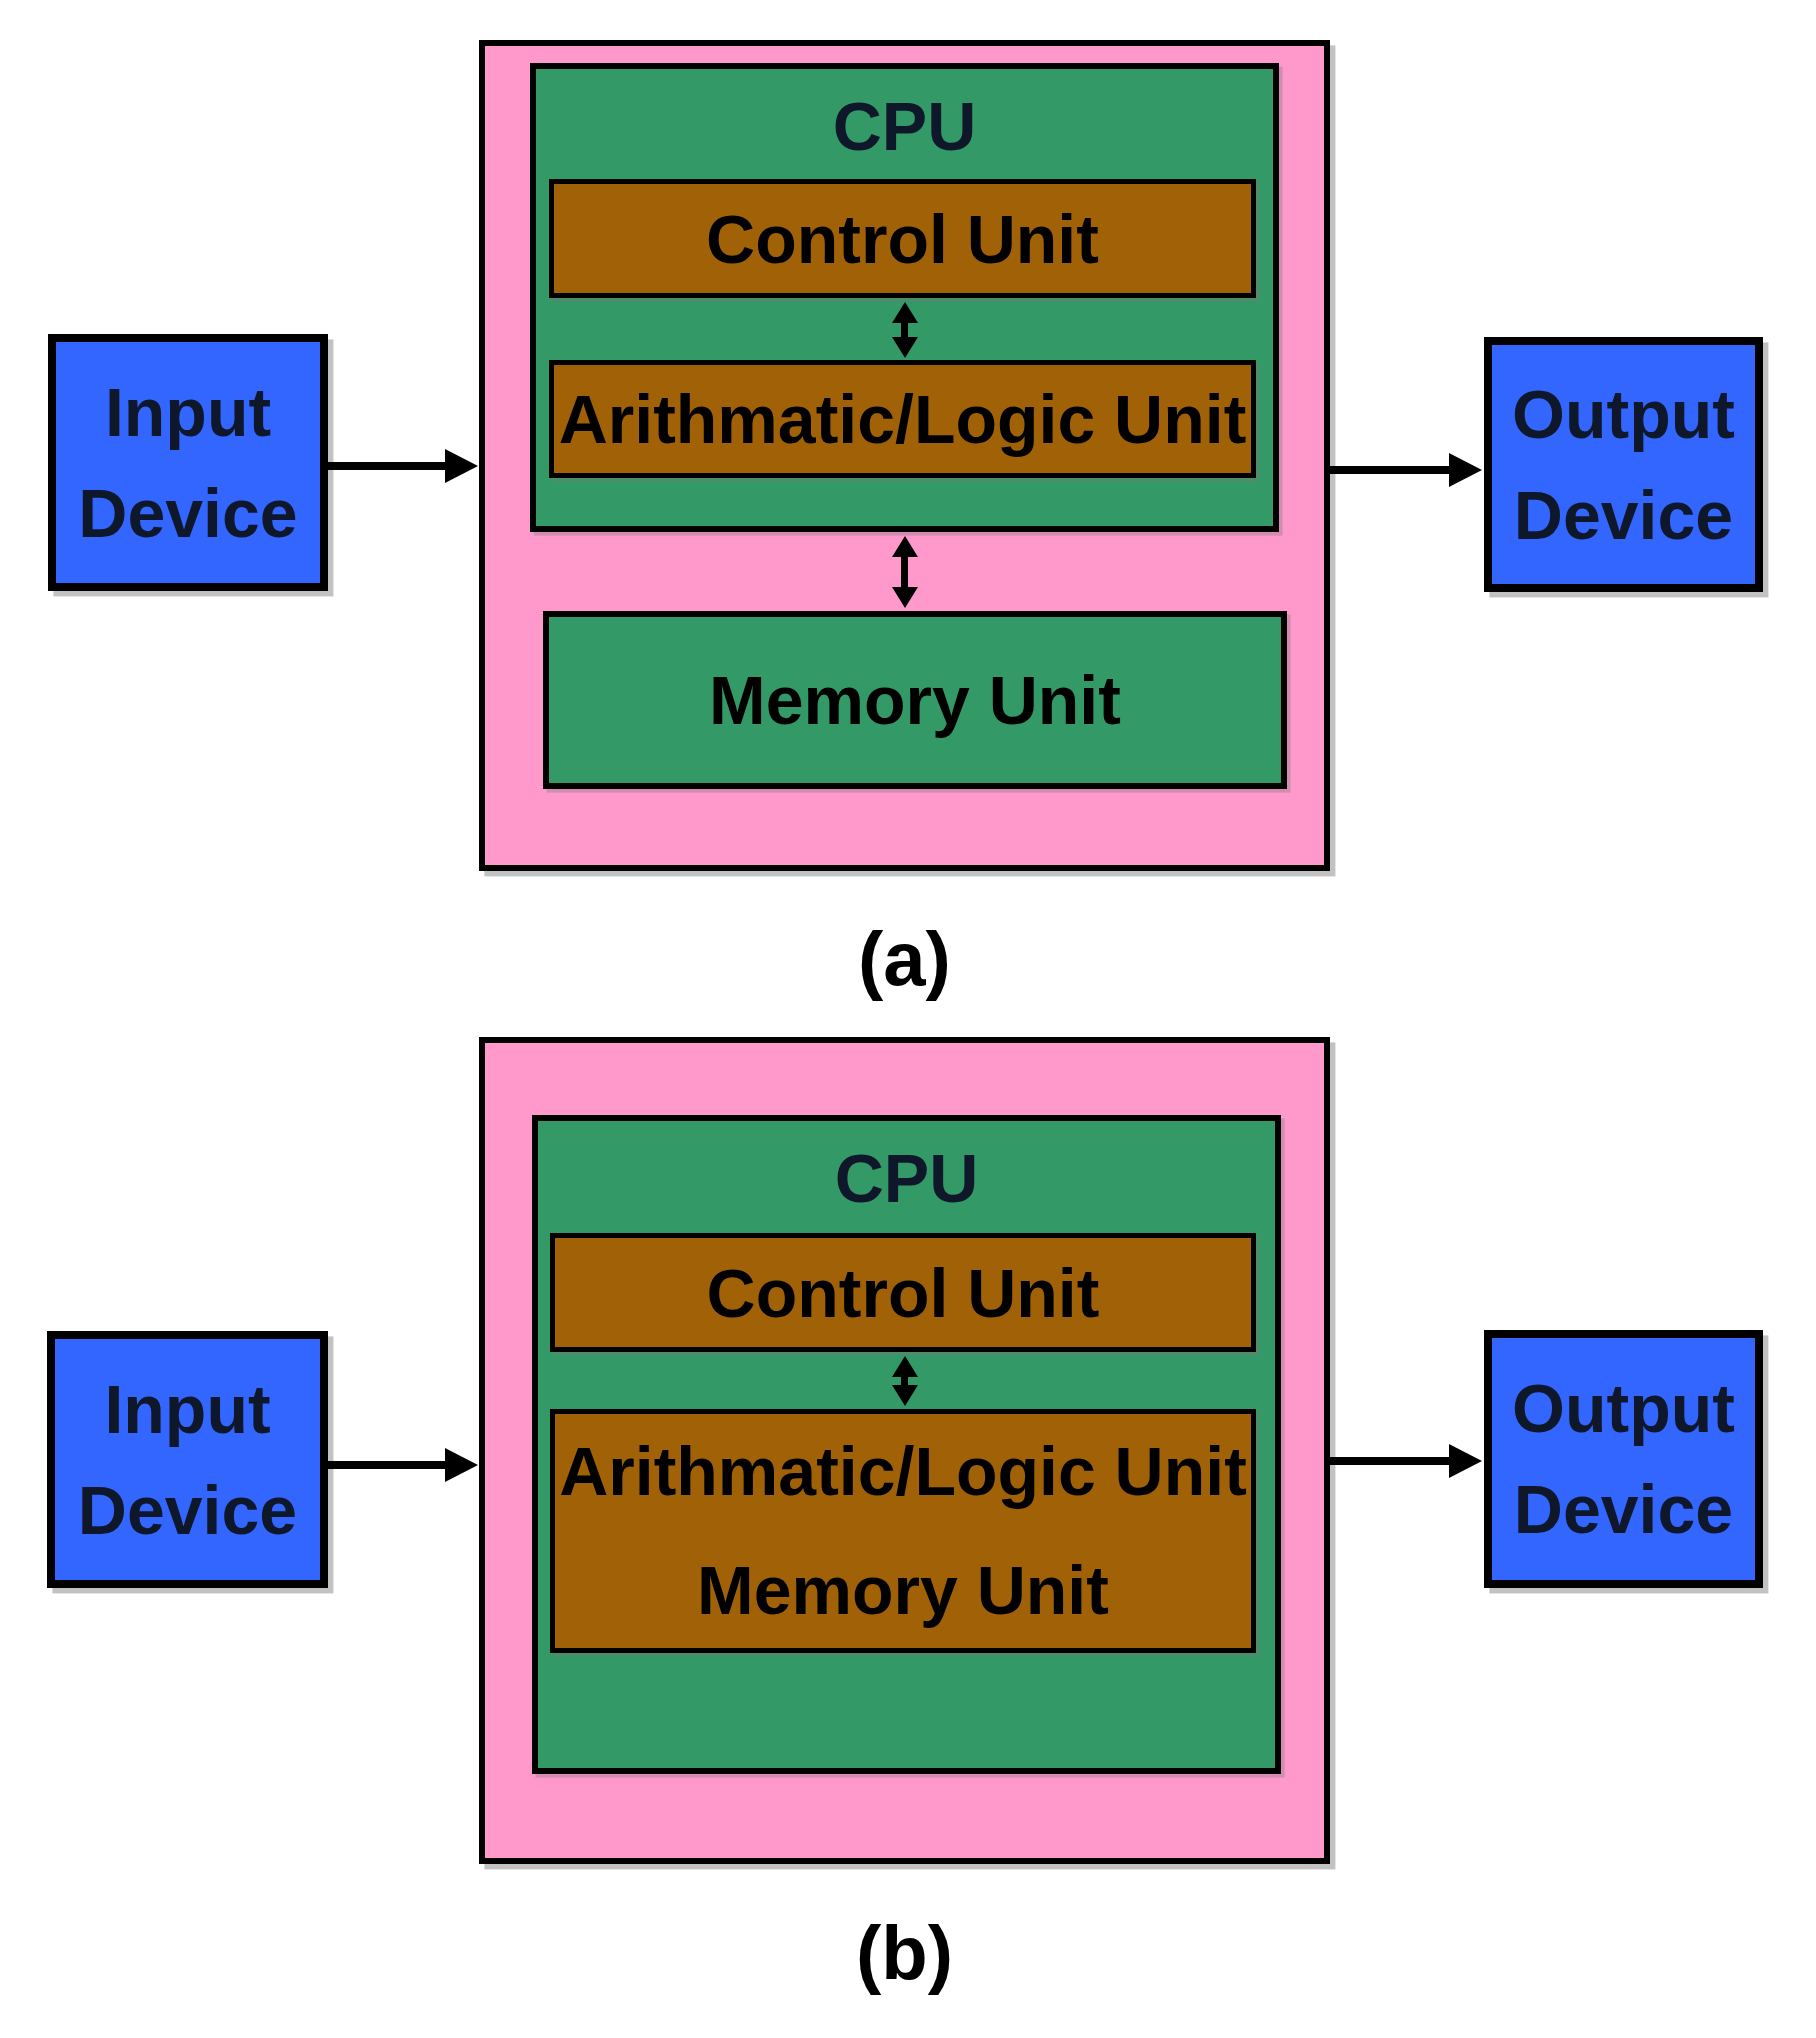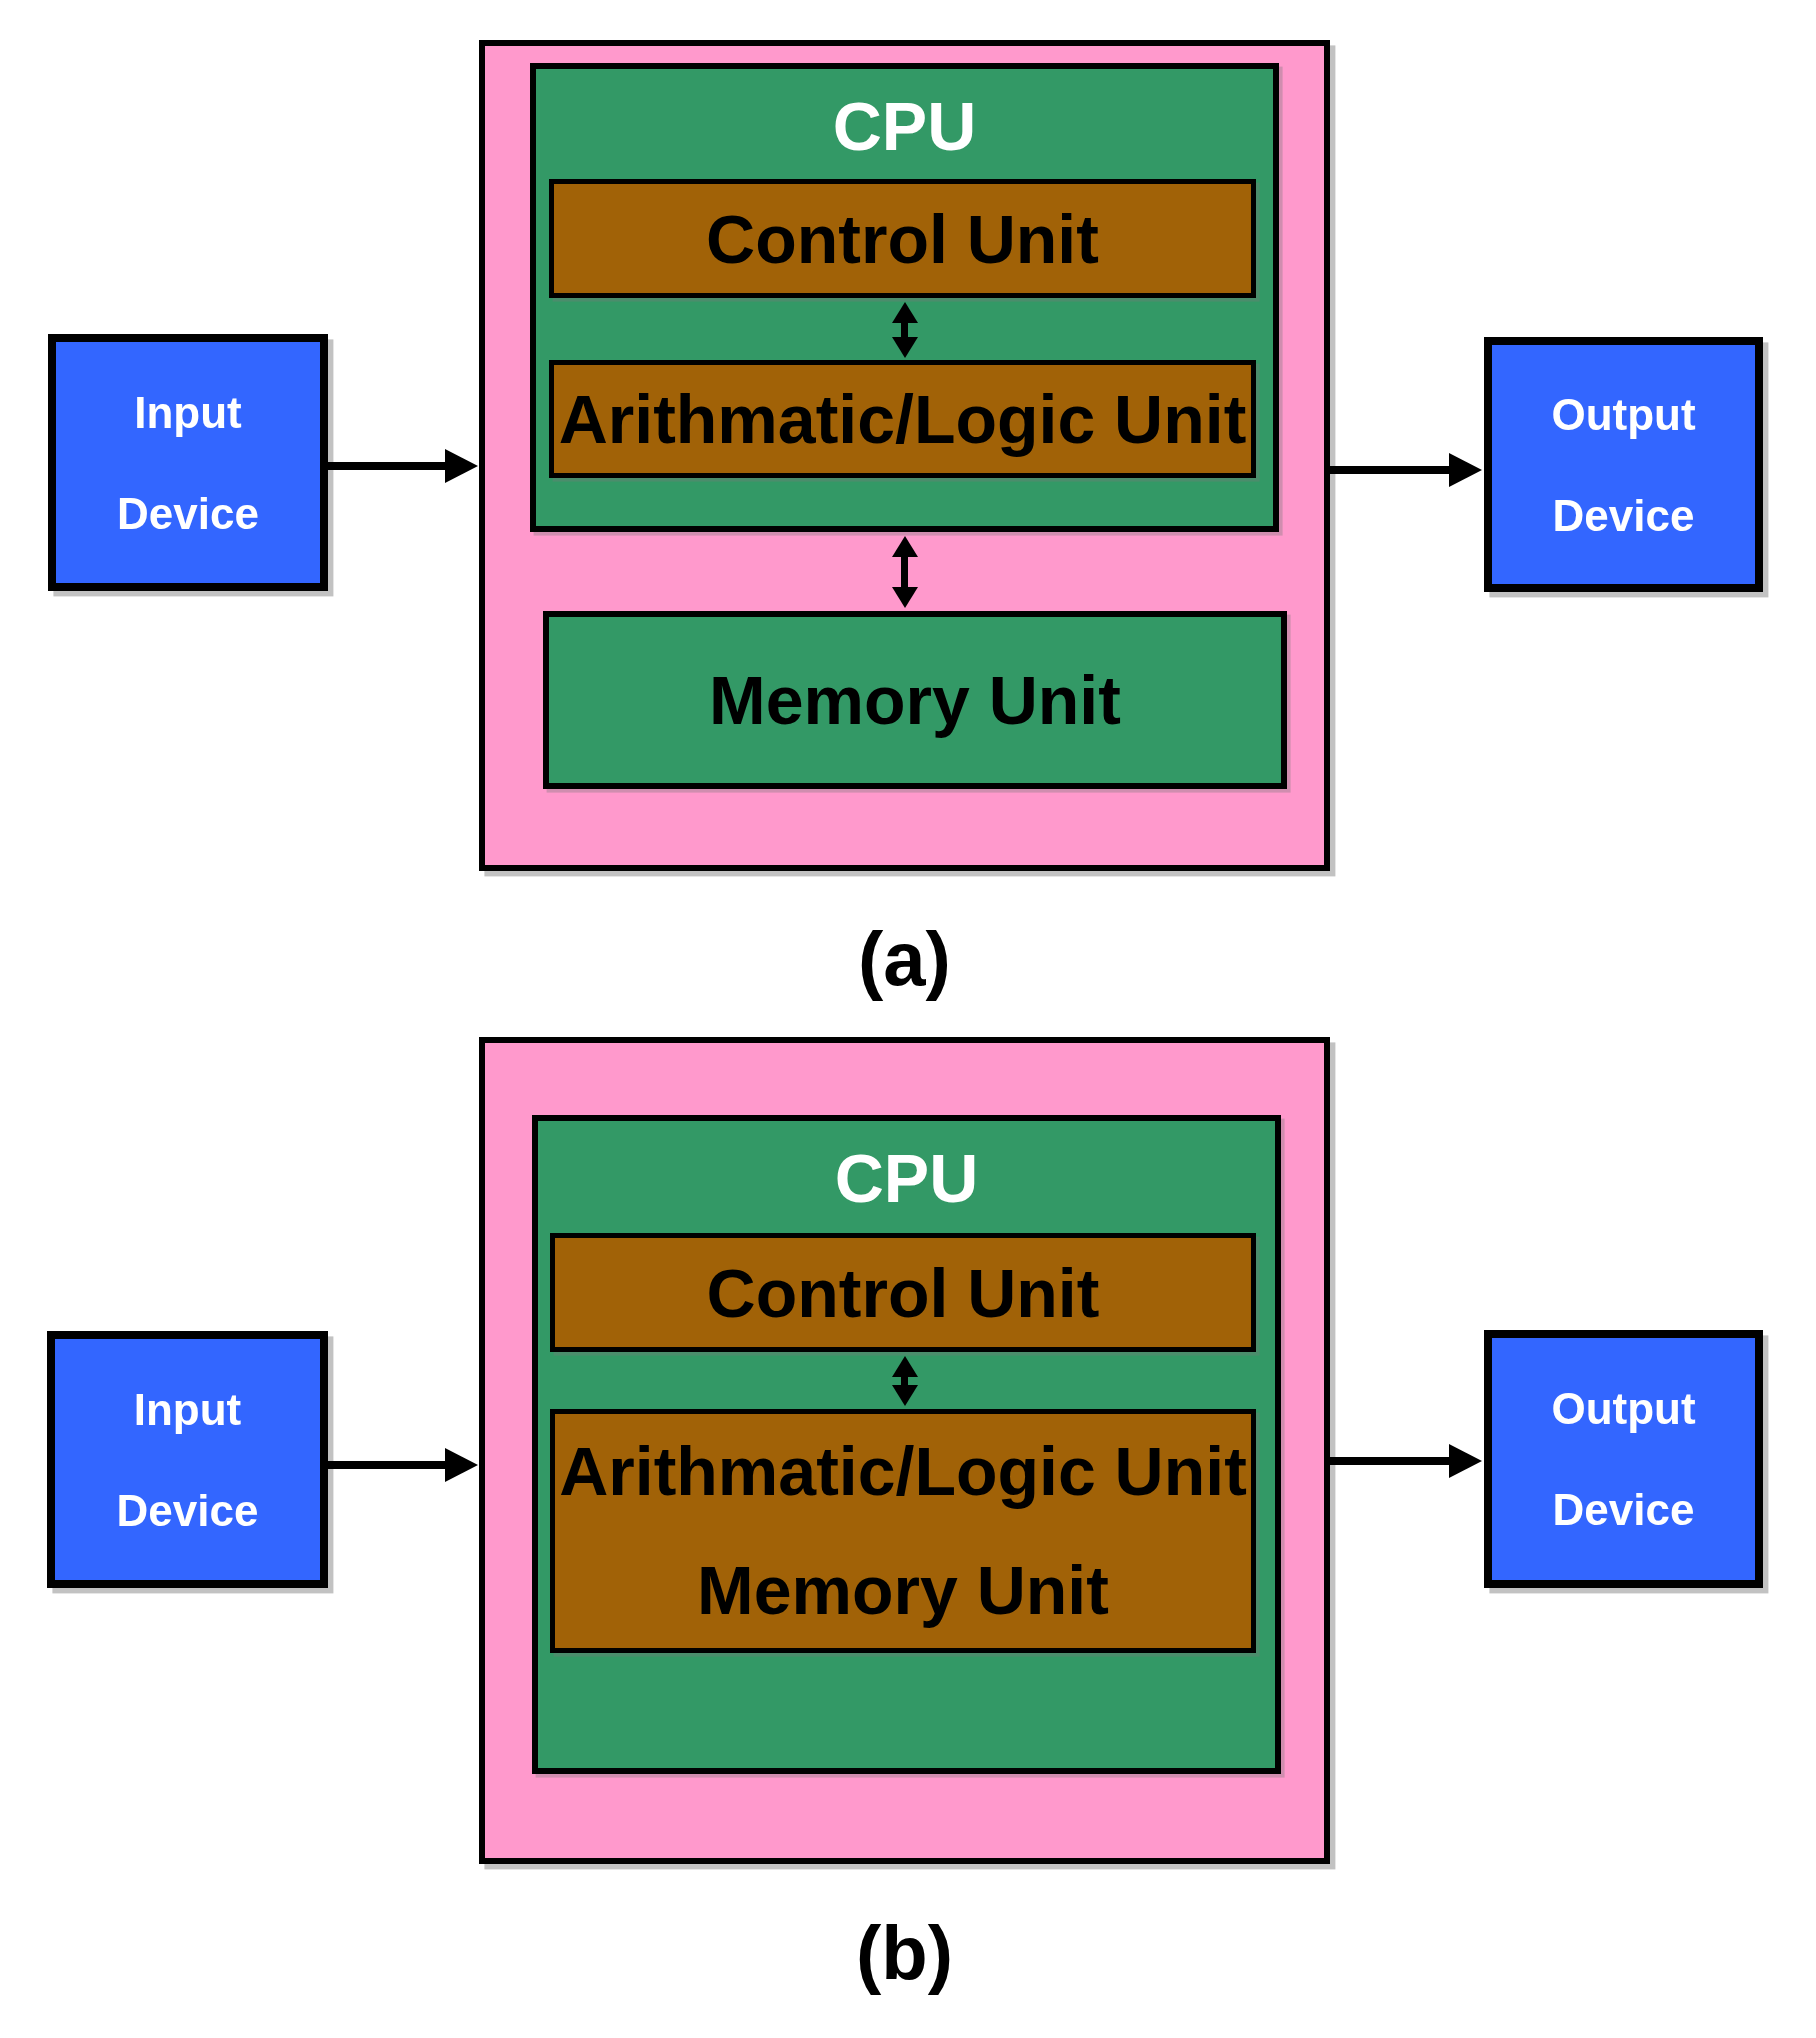--- a/index.html
+++ b/index.html
@@ -40,31 +40,31 @@
     color: #000;
     white-space: nowrap;
   }
   .box-blue {
     background: var(--blue, #3366FF);
     border: 8.1px solid #000;
     box-shadow: 5.4px 5.4px 0 rgba(120,120,120,0.45);
     display: flex;
     flex-direction: column;
     justify-content: center;
-    color: #ffffff;
-    font-size: 44px;
+    color: #0f172a;
+    font-size: 68px;
     line-height: 101px;
     text-align: center;
   }
   .cpu-title {
     position: absolute;
     left: 0; right: 0; top: 18px;
     text-align: center;
     font-size: 68px;
-    color: #ffffff;
+    color: #0f172a;
   }
   .memory-label, .combined-lines {
     font-size: 68px;
     color: #000;
     text-align: center;
   }
   .combined-lines { line-height: 119px; }
 
   
   .harrow {

